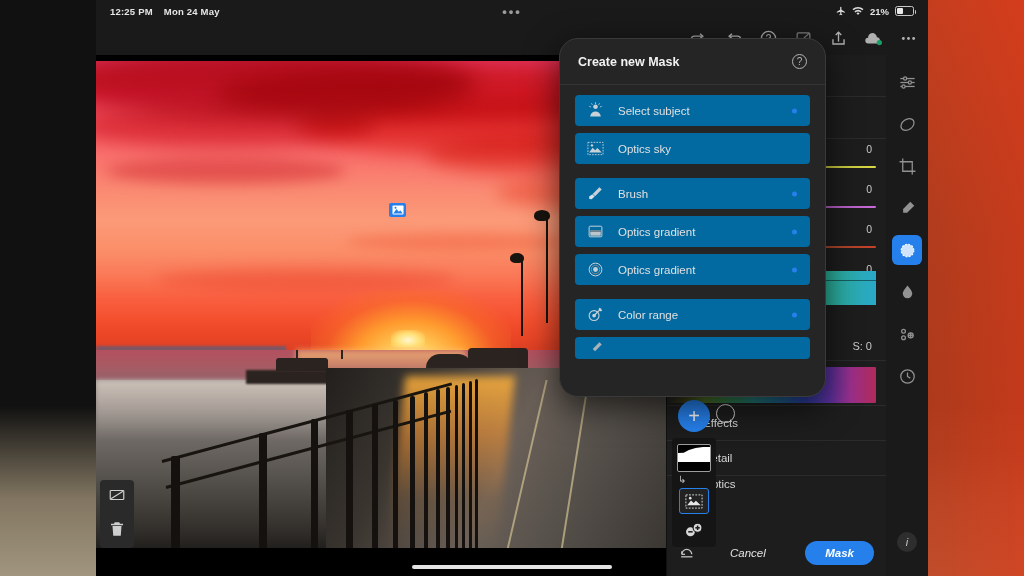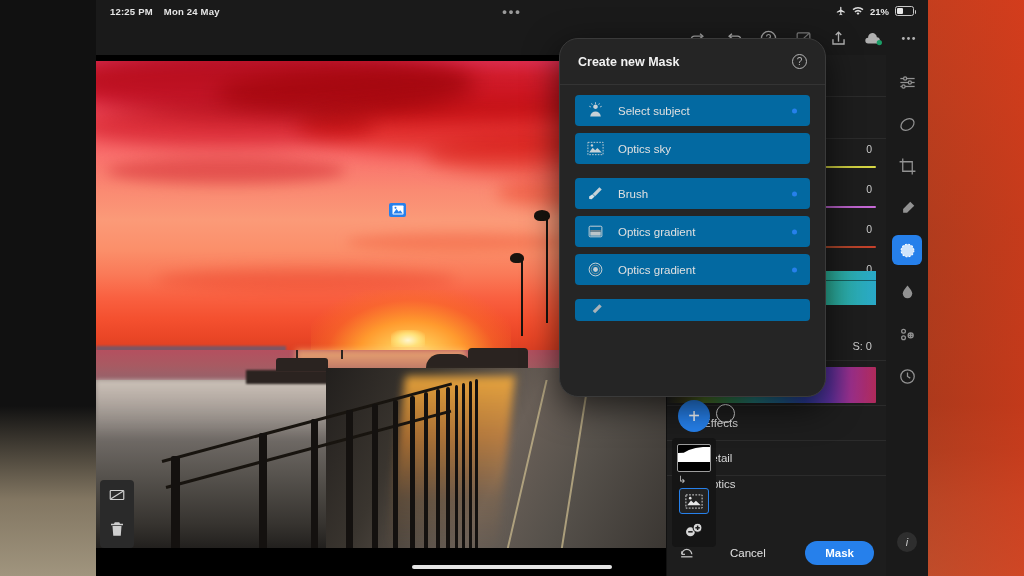--- a/index.html
+++ b/index.html
@@ -252,21 +252,21 @@
     height:35px; border-top:1px solid #2b2b2b;
     display:flex; align-items:center; padding:0 14px; gap:14px;
     color:#d6d6d6; font-size:11.5px;
   }
   .chev { color:#bdbdbd; font-size:11px; width:8px; }
 
   
   #actionbar {
     position:absolute; left:0; right:0; bottom:0; height:46px;
     background:#1d1d1d;
-    display:flex; align-items:center; padding:0 12px; gap:16px;
+    display:flex; align-items:center; padding:0 12px; gap:16px;font-style:italic;
   }
   #actionbar .undo-ic { width:17px; height:17px; opacity:.85; }
   #actionbar .cancel { color:#e2e2e2; font-size:11.5px; margin-left:18px; }
   #actionbar .done {
     margin-left:auto;
     background:#2680eb; color:#fff; font-size:11.5px; font-weight:bold;
     border-radius:13px; padding:6px 20px;
   }
 
   
@@ -724,20 +724,30 @@
       <div class="mopt gapafter">
         <svg class="mo-ic" viewBox="0 0 24 24">
           <circle cx="12" cy="12" r="9" fill="none" stroke="#ddd" stroke-width="1.4"></circle>
           <circle cx="12" cy="12" r="6" fill="none" stroke="#9a9a9a" stroke-width="1.2"></circle>
           <circle cx="12" cy="12" r="3.4" fill="#dcdcdc"></circle>
         </svg>
         <span class="mo-label">Optics gradient</span>
         <span class="mo-dot"></span>
       </div>
 
+      <div class="mopt">
+        <svg class="mo-ic" viewBox="0 0 24 24">
+          <circle cx="10" cy="13.5" r="7" fill="none" stroke="#ddd" stroke-width="1.5"></circle>
+          <path d="M10 13.5 L19.5 4" stroke="#ddd" stroke-width="1.8" stroke-linecap="round"></path>
+          <circle cx="10" cy="13.5" r="2.6" fill="#ddd"></circle>
+          <path d="M17.6 2.4l4 4-2.2 1.4-3.2-3.2z" fill="#e4e4e4"></path>
+        </svg>
+        <span class="mo-label">Color range</span>
+        <span class="mo-dot"></span>
+      </div>
 
 
       <div class="mopt clipped">
         <svg class="mo-ic" viewBox="0 0 24 24">
           <path d="M17.5 3.2l3.3 3.3-9.4 9.4-3.3-3.3z" fill="#bbb"></path>
         </svg>
       </div>
     </div>
   </div>
 

